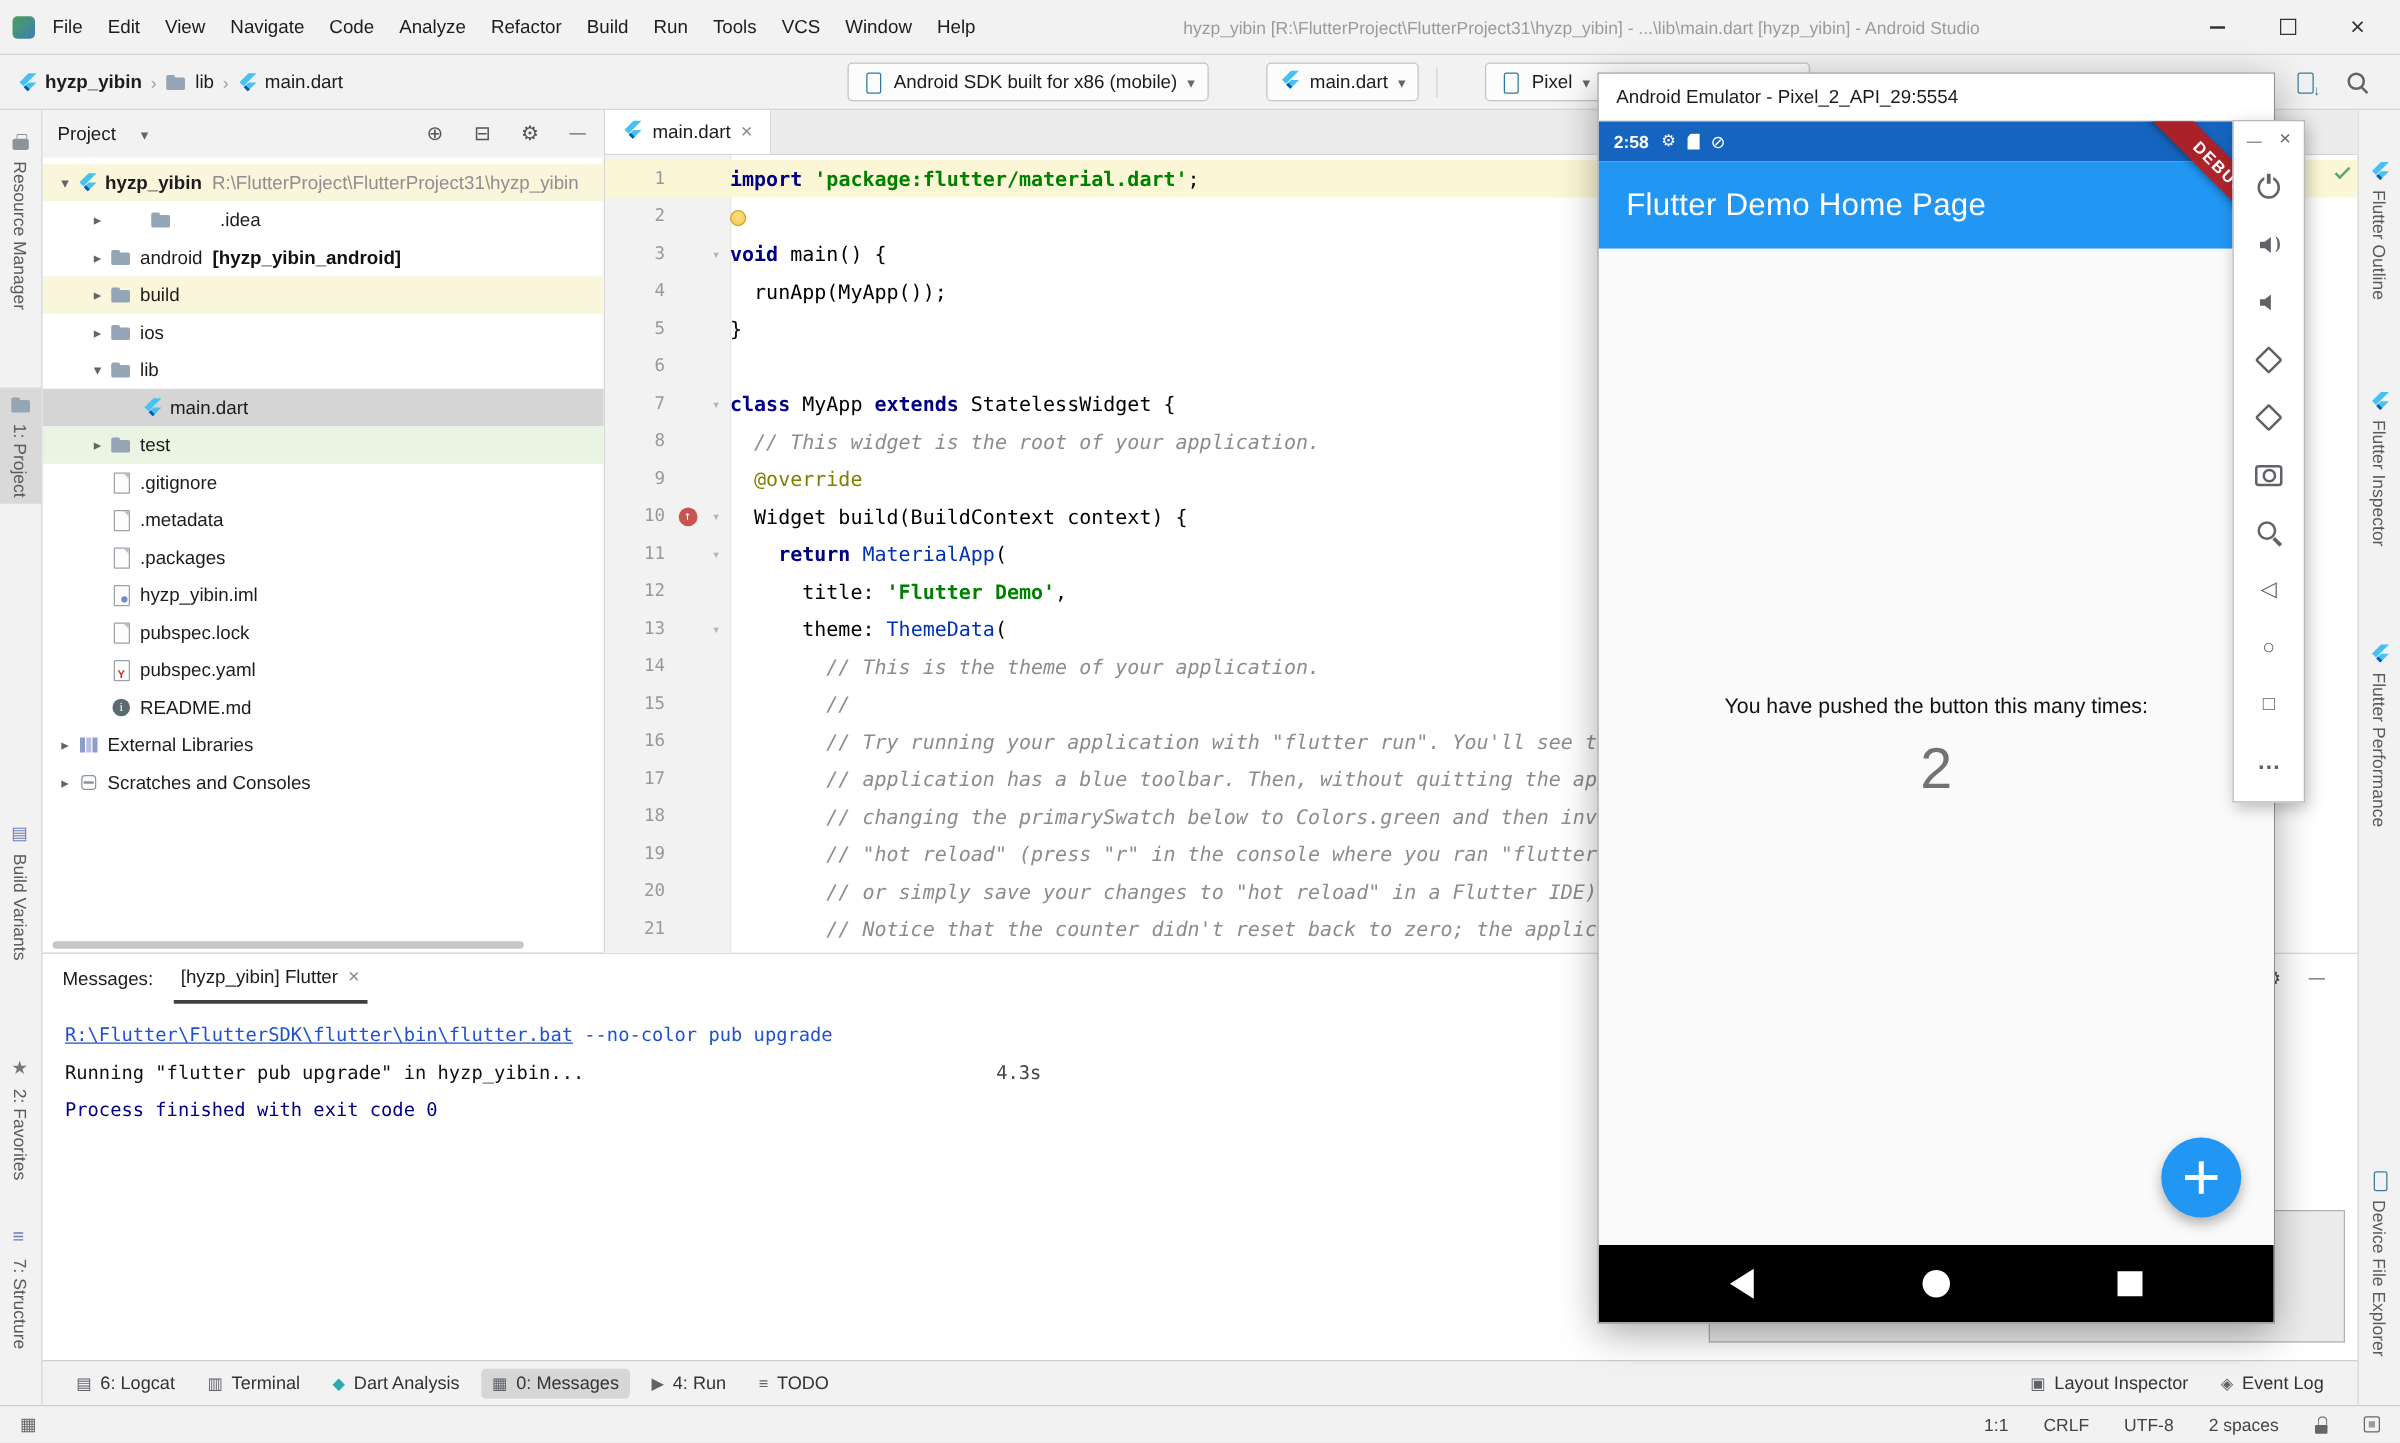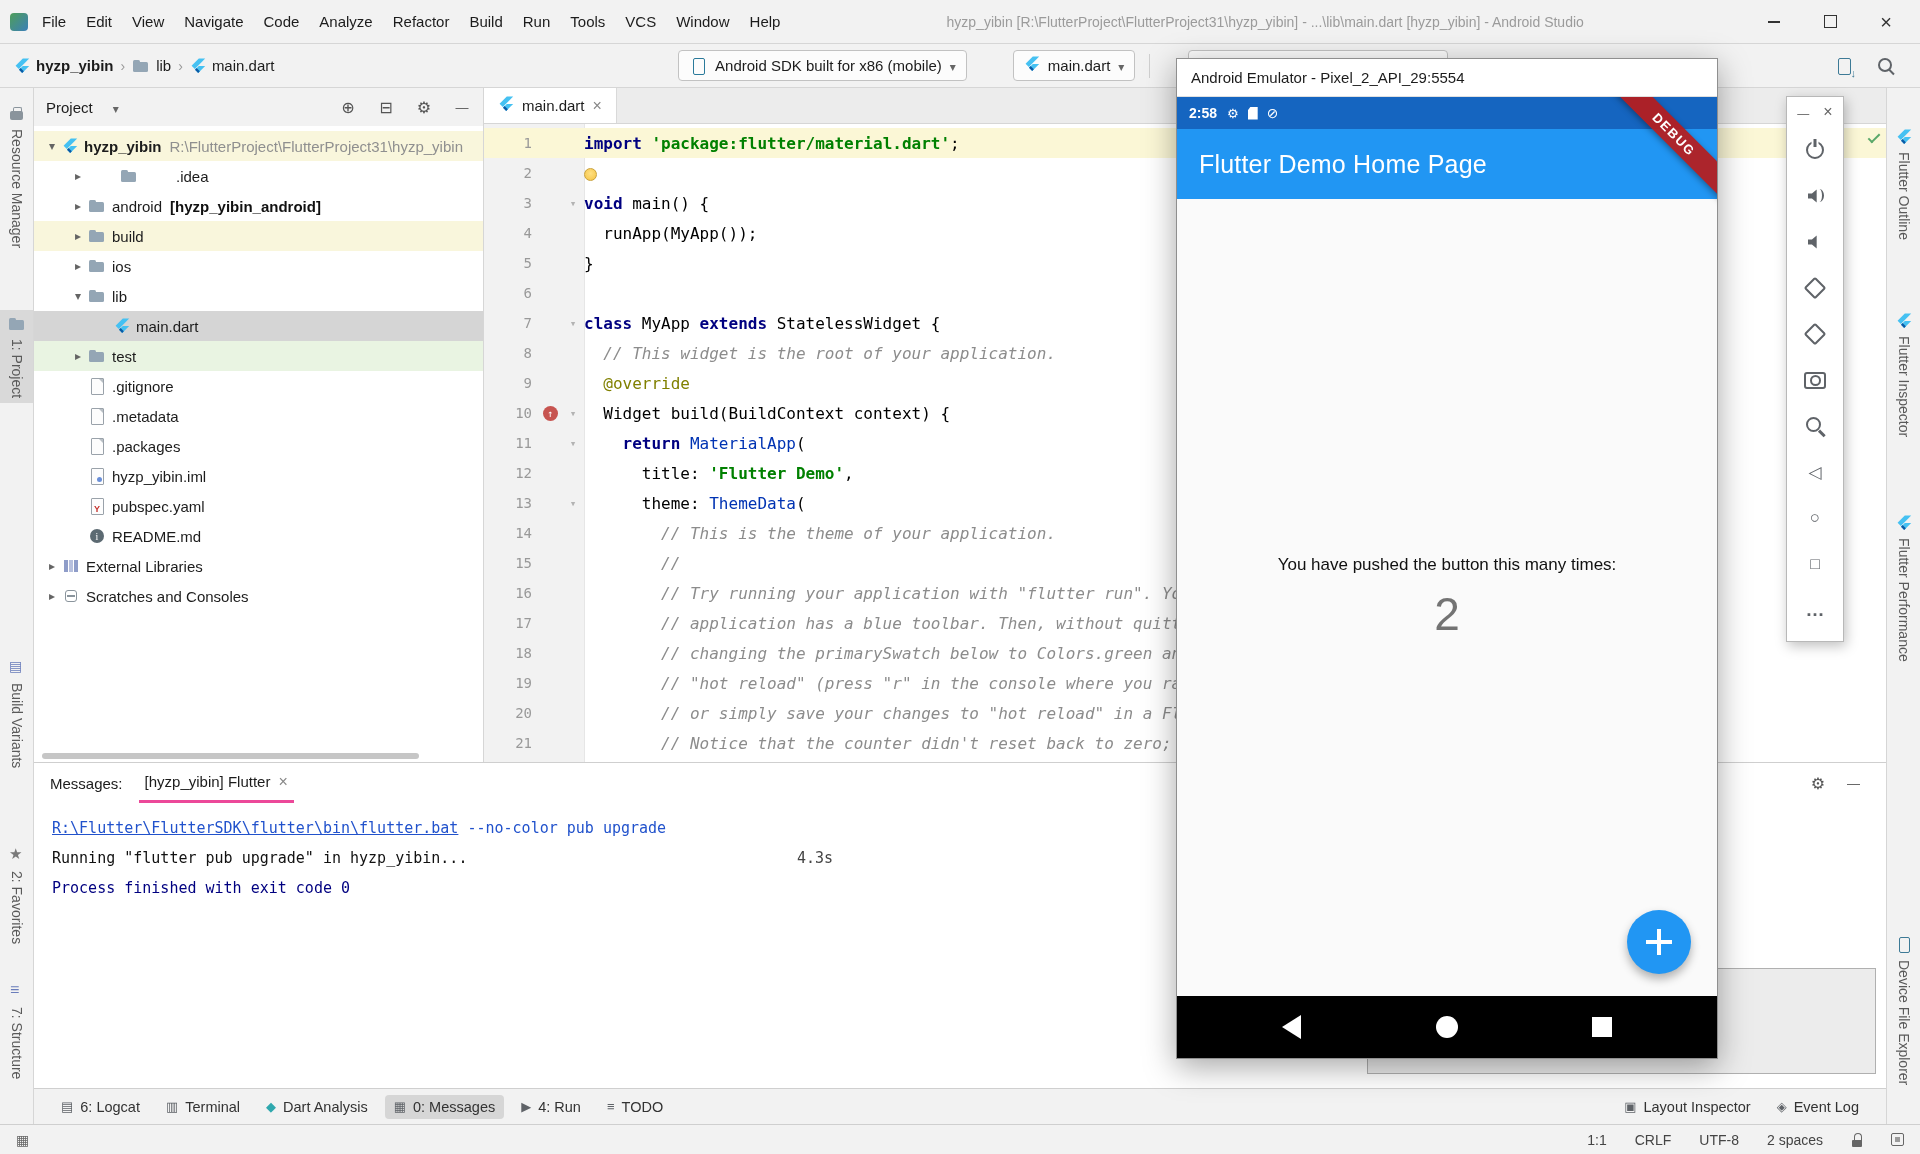--- a/index.html
+++ b/index.html
@@ -163,21 +163,21 @@
   .ovr::before { content:'↑'; }
   .editor-check { position:absolute; top:46px; right:6px; width:12px; height:6px; z-index:2;
                   border-left:2.5px solid #59a869; border-bottom:2.5px solid #59a869;
                   transform:rotate(-45deg); }
 
   
   .msgpanel { flex:1; min-height:0; border-top:1px solid #cfcfcf; display:flex;
               flex-direction:column; background:#fff; }
   .msg-header { flex:0 0 40px; display:flex; align-items:center; padding:0 16px; gap:16px; font-size:15px; }
   .msg-tab { height:40px; display:flex; align-items:center; gap:8px; padding:0 6px;
-             border-bottom:3px solid #ec4899; }
+             border-bottom:3px solid #404040; }
   .msg-actions { margin-left:auto; display:flex; gap:22px; color:#555; font-size:16px; padding-right:10px; }
   .ma-gear::before { content:'⚙'; }
   .ma-hide::before { content:'—'; font-size:13px; }
   .console { flex:1; font-family:"DejaVu Sans Mono","Liberation Mono",monospace; font-size:15px;
              padding:10px 0 0 18px; line-height:30px; }
   .console-line { position:relative; height:30px; white-space:pre; }
   .c-path { color:#2152cc; text-decoration:underline; }
   .c-args { color:#2152cc; }
   .c-plain { color:#111; }
   .c-info { color:#000080; }
@@ -203,21 +203,21 @@
   .sb-lock::after { content:''; position:absolute; top:1px; left:3px; width:6px; height:7px;
                     border:1.6px solid #666; border-bottom:none; border-radius:4px 4px 0 0; }
   .sb-box { width:13px; height:13px; border:1.6px solid #666; border-radius:2px; position:relative; }
   .sb-box::after { content:''; position:absolute; inset:3px; background:#9b9b9b; }
 
   
   .bgpanel { position:absolute; left:1367px; top:968px; width:509px; height:106px;
              background:#ececec; border:1px solid #b0b0b0; z-index:50; }
 
   
-  .emulator { position:absolute; left:1176px; top:58px; width:542px; z-index:100; background:#fff;
+  .emulator { position:absolute; left:1278px; top:58px; width:542px; z-index:100; background:#fff;
               border:1px solid #8f8f8f; box-shadow:0 8px 30px rgba(0,0,0,.35); }
   .emu-title { height:38px; display:flex; align-items:center; padding:0 14px; font-size:15px;
                background:#fff; border-bottom:1px solid #e0e0e0; }
   .phone { position:relative; width:540px; height:961px; overflow:hidden; background:#fafafa; }
   .p-status { height:32px; background:#1565c0; display:flex; align-items:center; color:#fff;
               padding:0 12px; gap:10px; font-size:14px; font-weight:bold; }
   .ps-ic { display:inline-flex; align-items:center; }
   .ps-gear::before { content:'⚙'; font-size:13px; font-weight:normal; }
   .ps-sd { width:10px; height:13px; background:#fff; clip-path:polygon(30% 0,100% 0,100% 100%,0 100%,0 30%); }
   .ps-data::before { content:'⊘'; font-size:14px; font-weight:normal; }
@@ -458,20 +458,25 @@
               </div>
               <div class="tree-row" style="padding-left: 34px;">
                 <span class="chev"></span>
                 <span class="fi fi-file"></span>
                 <span class="tlabel">.packages</span>
               </div>
               <div class="tree-row" style="padding-left: 34px;">
                 <span class="chev"></span>
                 <span class="fi fi-iml"></span>
                 <span class="tlabel">hyzp_yibin.iml</span>
+              </div>
+              <div class="tree-row" style="padding-left: 34px;">
+                <span class="chev"></span>
+                <span class="fi fi-file"></span>
+                <span class="tlabel">pubspec.lock</span>
               </div>
               <div class="tree-row" style="padding-left: 34px;">
                 <span class="chev"></span>
                 <span class="fi fi-yaml"></span>
                 <span class="tlabel">pubspec.yaml</span>
               </div>
               <div class="tree-row" style="padding-left: 34px;">
                 <span class="chev"></span>
                 <span class="fi fi-readme"></span>
                 <span class="tlabel">README.md</span>

